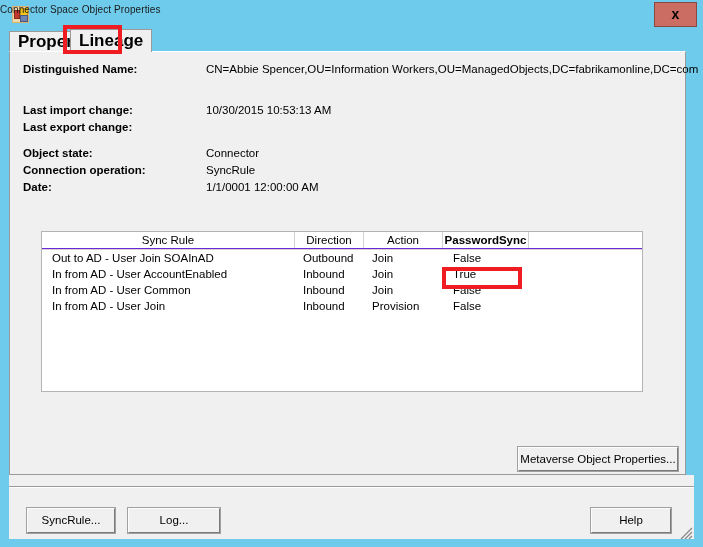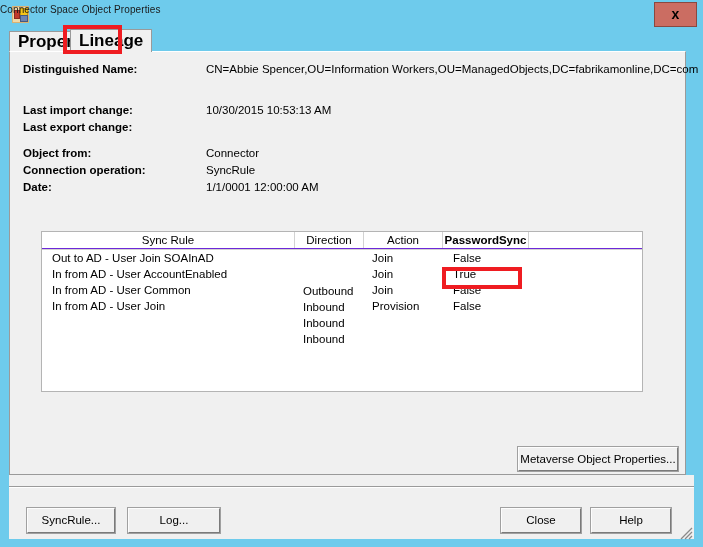--- a/index.html
+++ b/index.html
@@ -184,21 +184,21 @@
   }
   .gcell {
     position: absolute;
     top: 0;
     height: 16px;
     line-height: 16px;
     font-size: 11.5px;
     white-space: nowrap;
   }
   .gcell.c-sync { left: 10px;  }
-  .gcell.c-dir  { left: 261px; margin-top: 33px; }
+  .gcell.c-dir  { left: 261px; }
   .gcell.c-act  { left: 330px; }
   .gcell.c-pwd  { left: 411px; }
 
   
   .btn {
     position: absolute;
     background: #f0f0f0;
     border-top: 1px solid #fdfdfd;
     border-left: 1px solid #fdfdfd;
     border-right: 1px solid #7a7a7a;
@@ -308,21 +308,21 @@
 
     <div class="field-label" id="lbl-dn">Distinguished Name:</div>
     <div class="field-value" id="val-dn">CN=Abbie Spencer,OU=Information Workers,OU=ManagedObjects,DC=fabrikamonline,DC=com</div>
 
     <div class="field-label" id="lbl-import">Last import change:</div>
     <div class="field-value" id="val-import">10/30/2015 10:53:13 AM</div>
 
     <div class="field-label" id="lbl-export">Last export change:</div>
     <div class="field-value" id="val-export"></div>
 
-    <div class="field-label" id="lbl-state">Object from:</div>
+    <div class="field-label" id="lbl-state">Object state:</div>
     <div class="field-value" id="val-state">Connector</div>
 
     <div class="field-label" id="lbl-connop">Connection operation:</div>
     <div class="field-value" id="val-connop">SyncRule</div>
 
     <div class="field-label" id="lbl-date">Date:</div>
     <div class="field-value" id="val-date">1/1/0001 12:00:00 AM</div>
 
     <div id="grid">
       <div id="grid-header">
@@ -364,21 +364,20 @@
 
     <div class="btn" id="btn-metaverse">Metaverse Object Properties...</div>
   </div>
 
   <div id="dialog-bg-top"></div>
   <div id="footer-sep"></div>
   <div id="footer-area"></div>
 
   <div class="btn" id="btn-preview">SyncRule...</div>
   <div class="btn" id="btn-log">Log...</div>
-  <div class="btn" id="btn-close">Close</div>
   <div class="btn" id="btn-help">Help</div>
 
   <svg id="resize-grip" viewBox="0 0 13 13">
     <g stroke="#8a8a8a" stroke-width="1.3">
       <line x1="12" y1="1" x2="1" y2="12"></line>
       <line x1="12" y1="5" x2="5" y2="12"></line>
       <line x1="12" y1="9" x2="9" y2="12"></line>
     </g>
   </svg>
 

